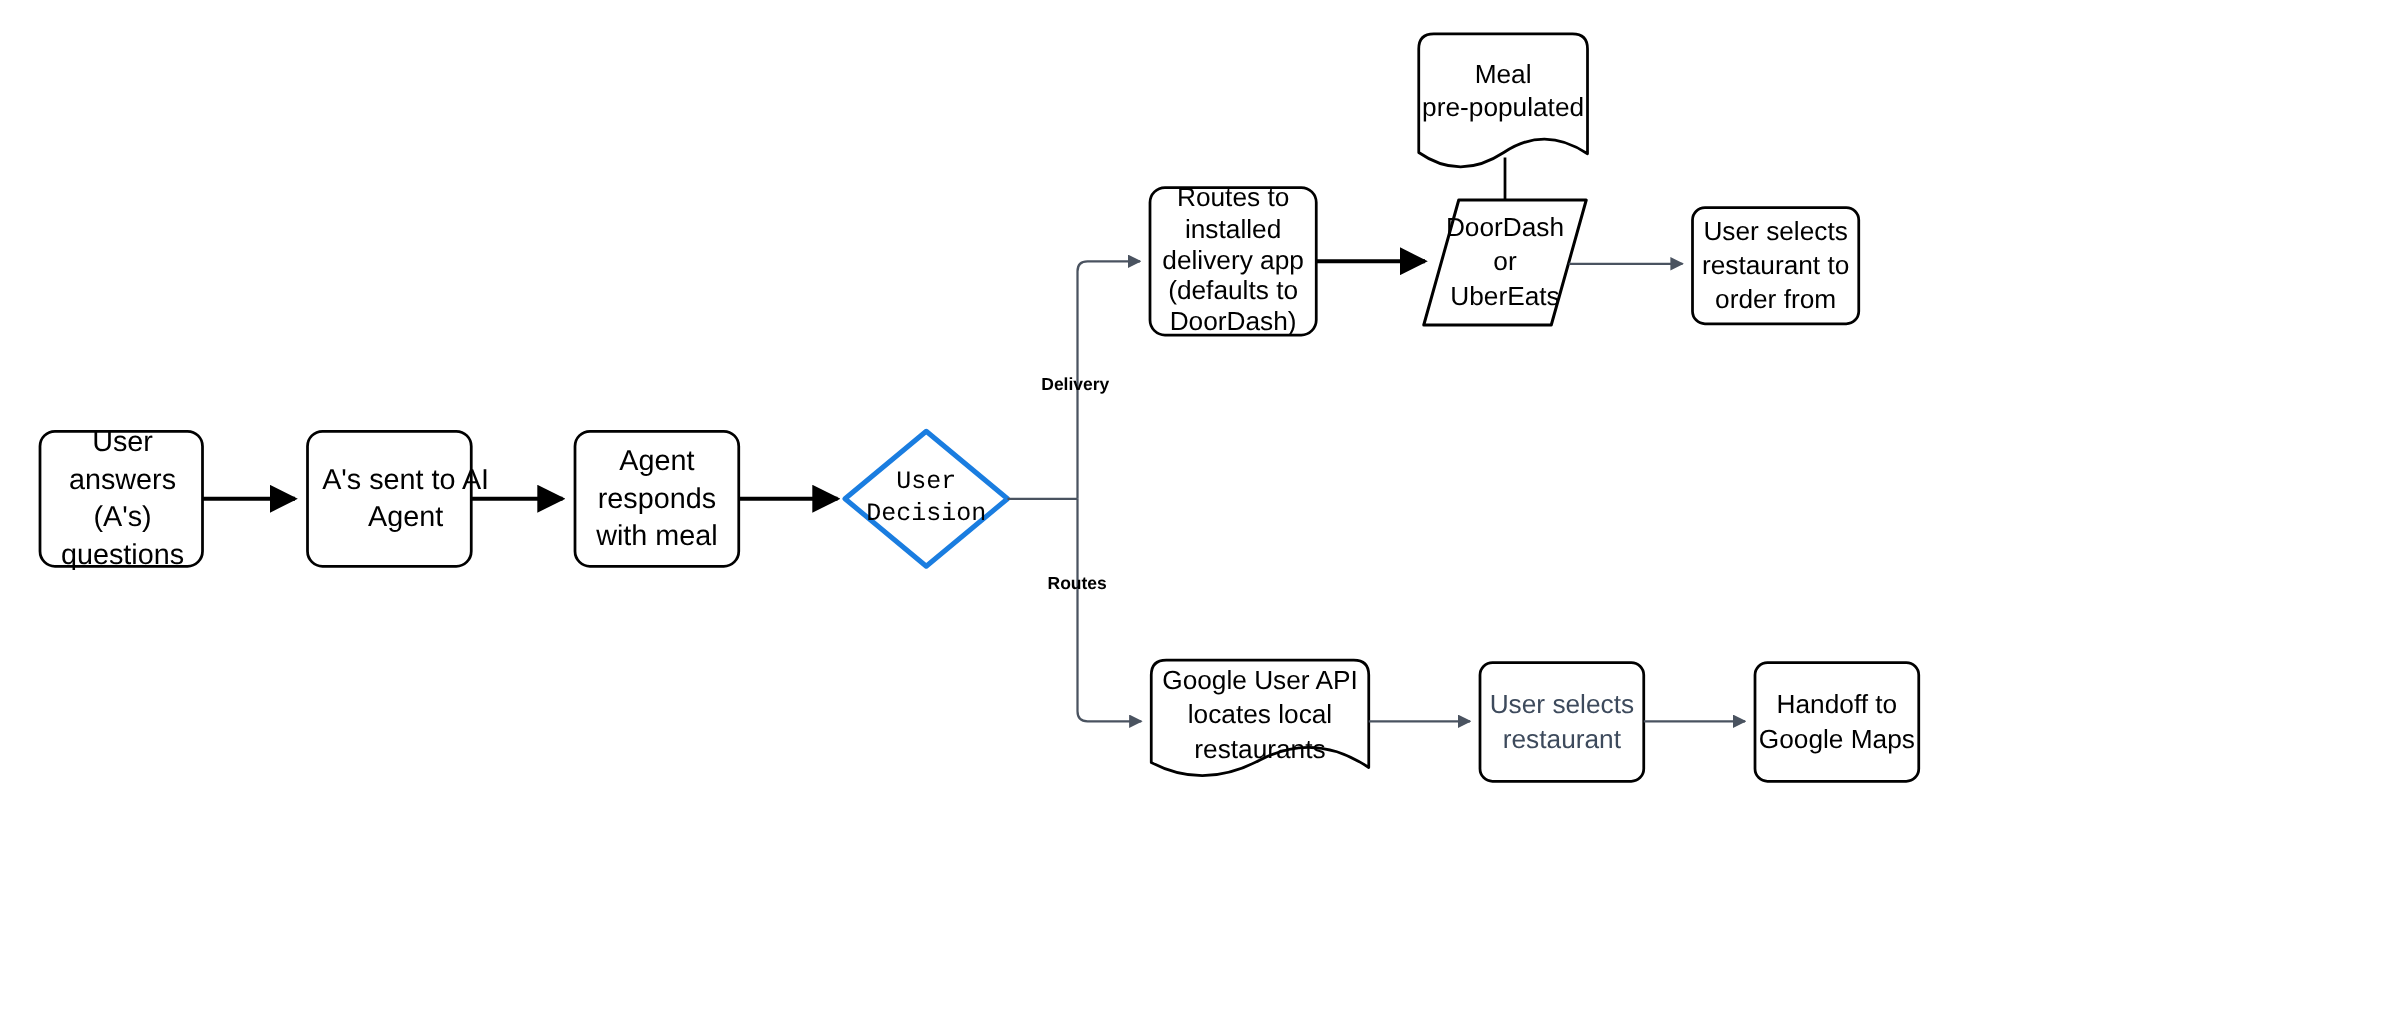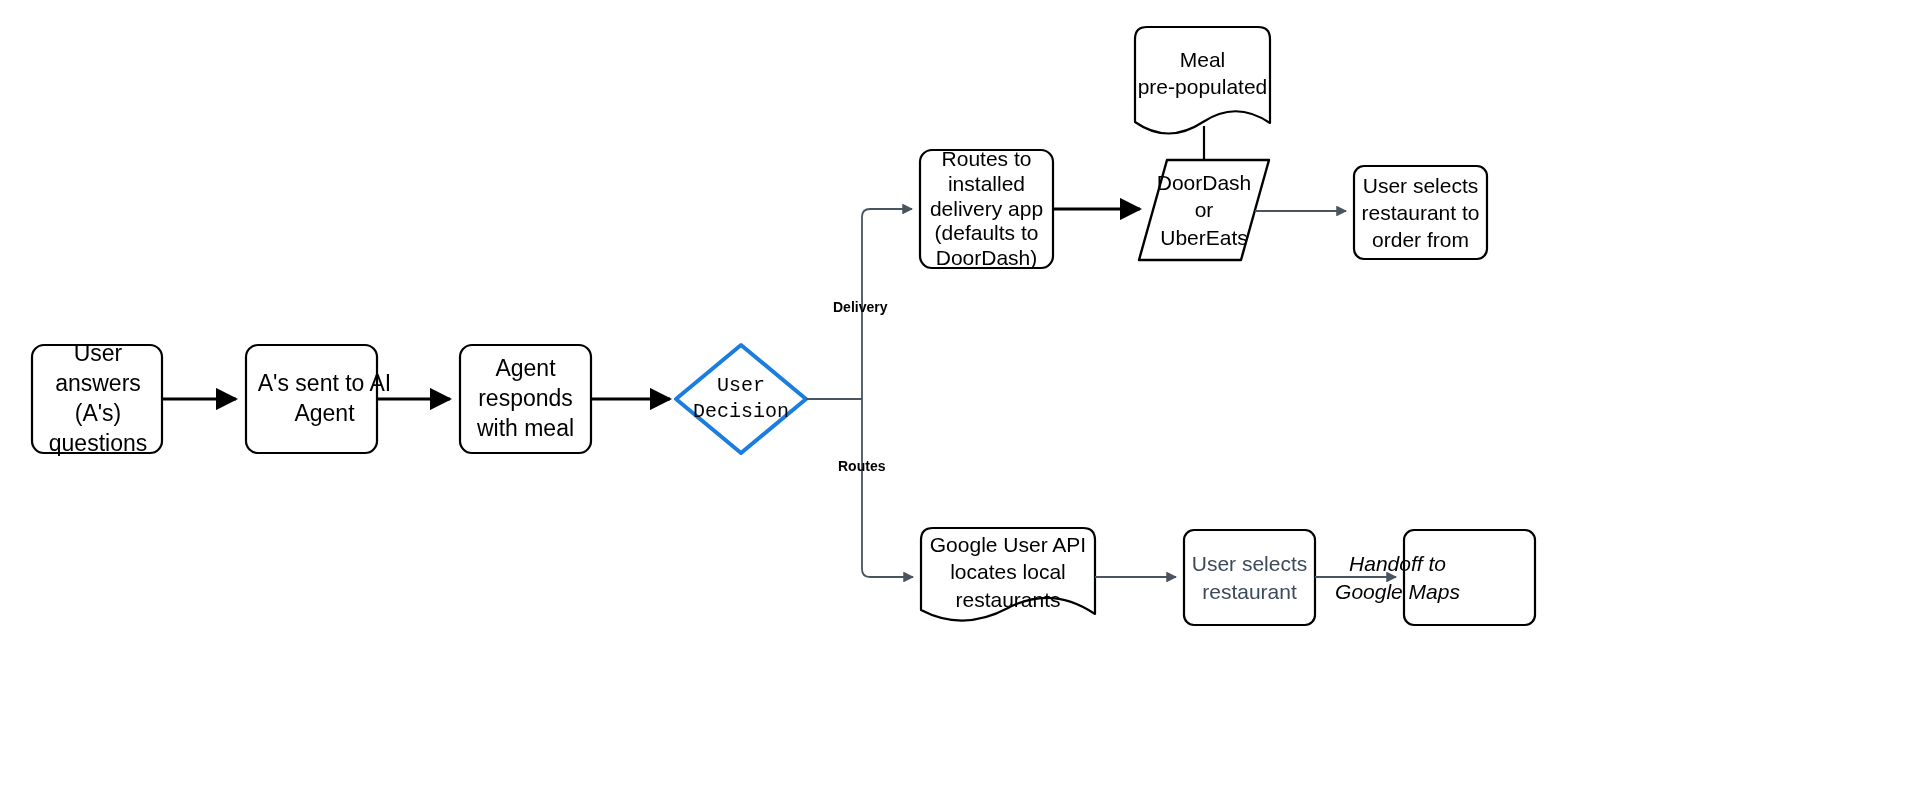--- a/index.html
+++ b/index.html
@@ -141,20 +141,20 @@
 restaurant to
 order from</div>
 
   <div class="node-label" style="left:919px; top:528px; width:178px; height:88px; font-size:21px;">Google User API
 locates local
 restaurants</div>
 
   <div class="node-label gray-text" style="left:1182px; top:530px; width:135px; height:95px; font-size:21px;">User selects
 restaurant</div>
 
-  <div class="node-label" style="left:1330px; top:530px; width:135px; height:95px; font-size:21px;font-style:italic;">Handoff to
+  <div class="node-label" style="left:1402px; top:530px; width:135px; height:95px; font-size:21px;">Handoff to
 Google Maps</div>
 
   <div class="edge-label" style="left:833px; top:299px;">Delivery</div>
 
   <div class="edge-label" style="left:838px; top:458px;">Routes</div>
 
 </div>
 
 </body></html>

